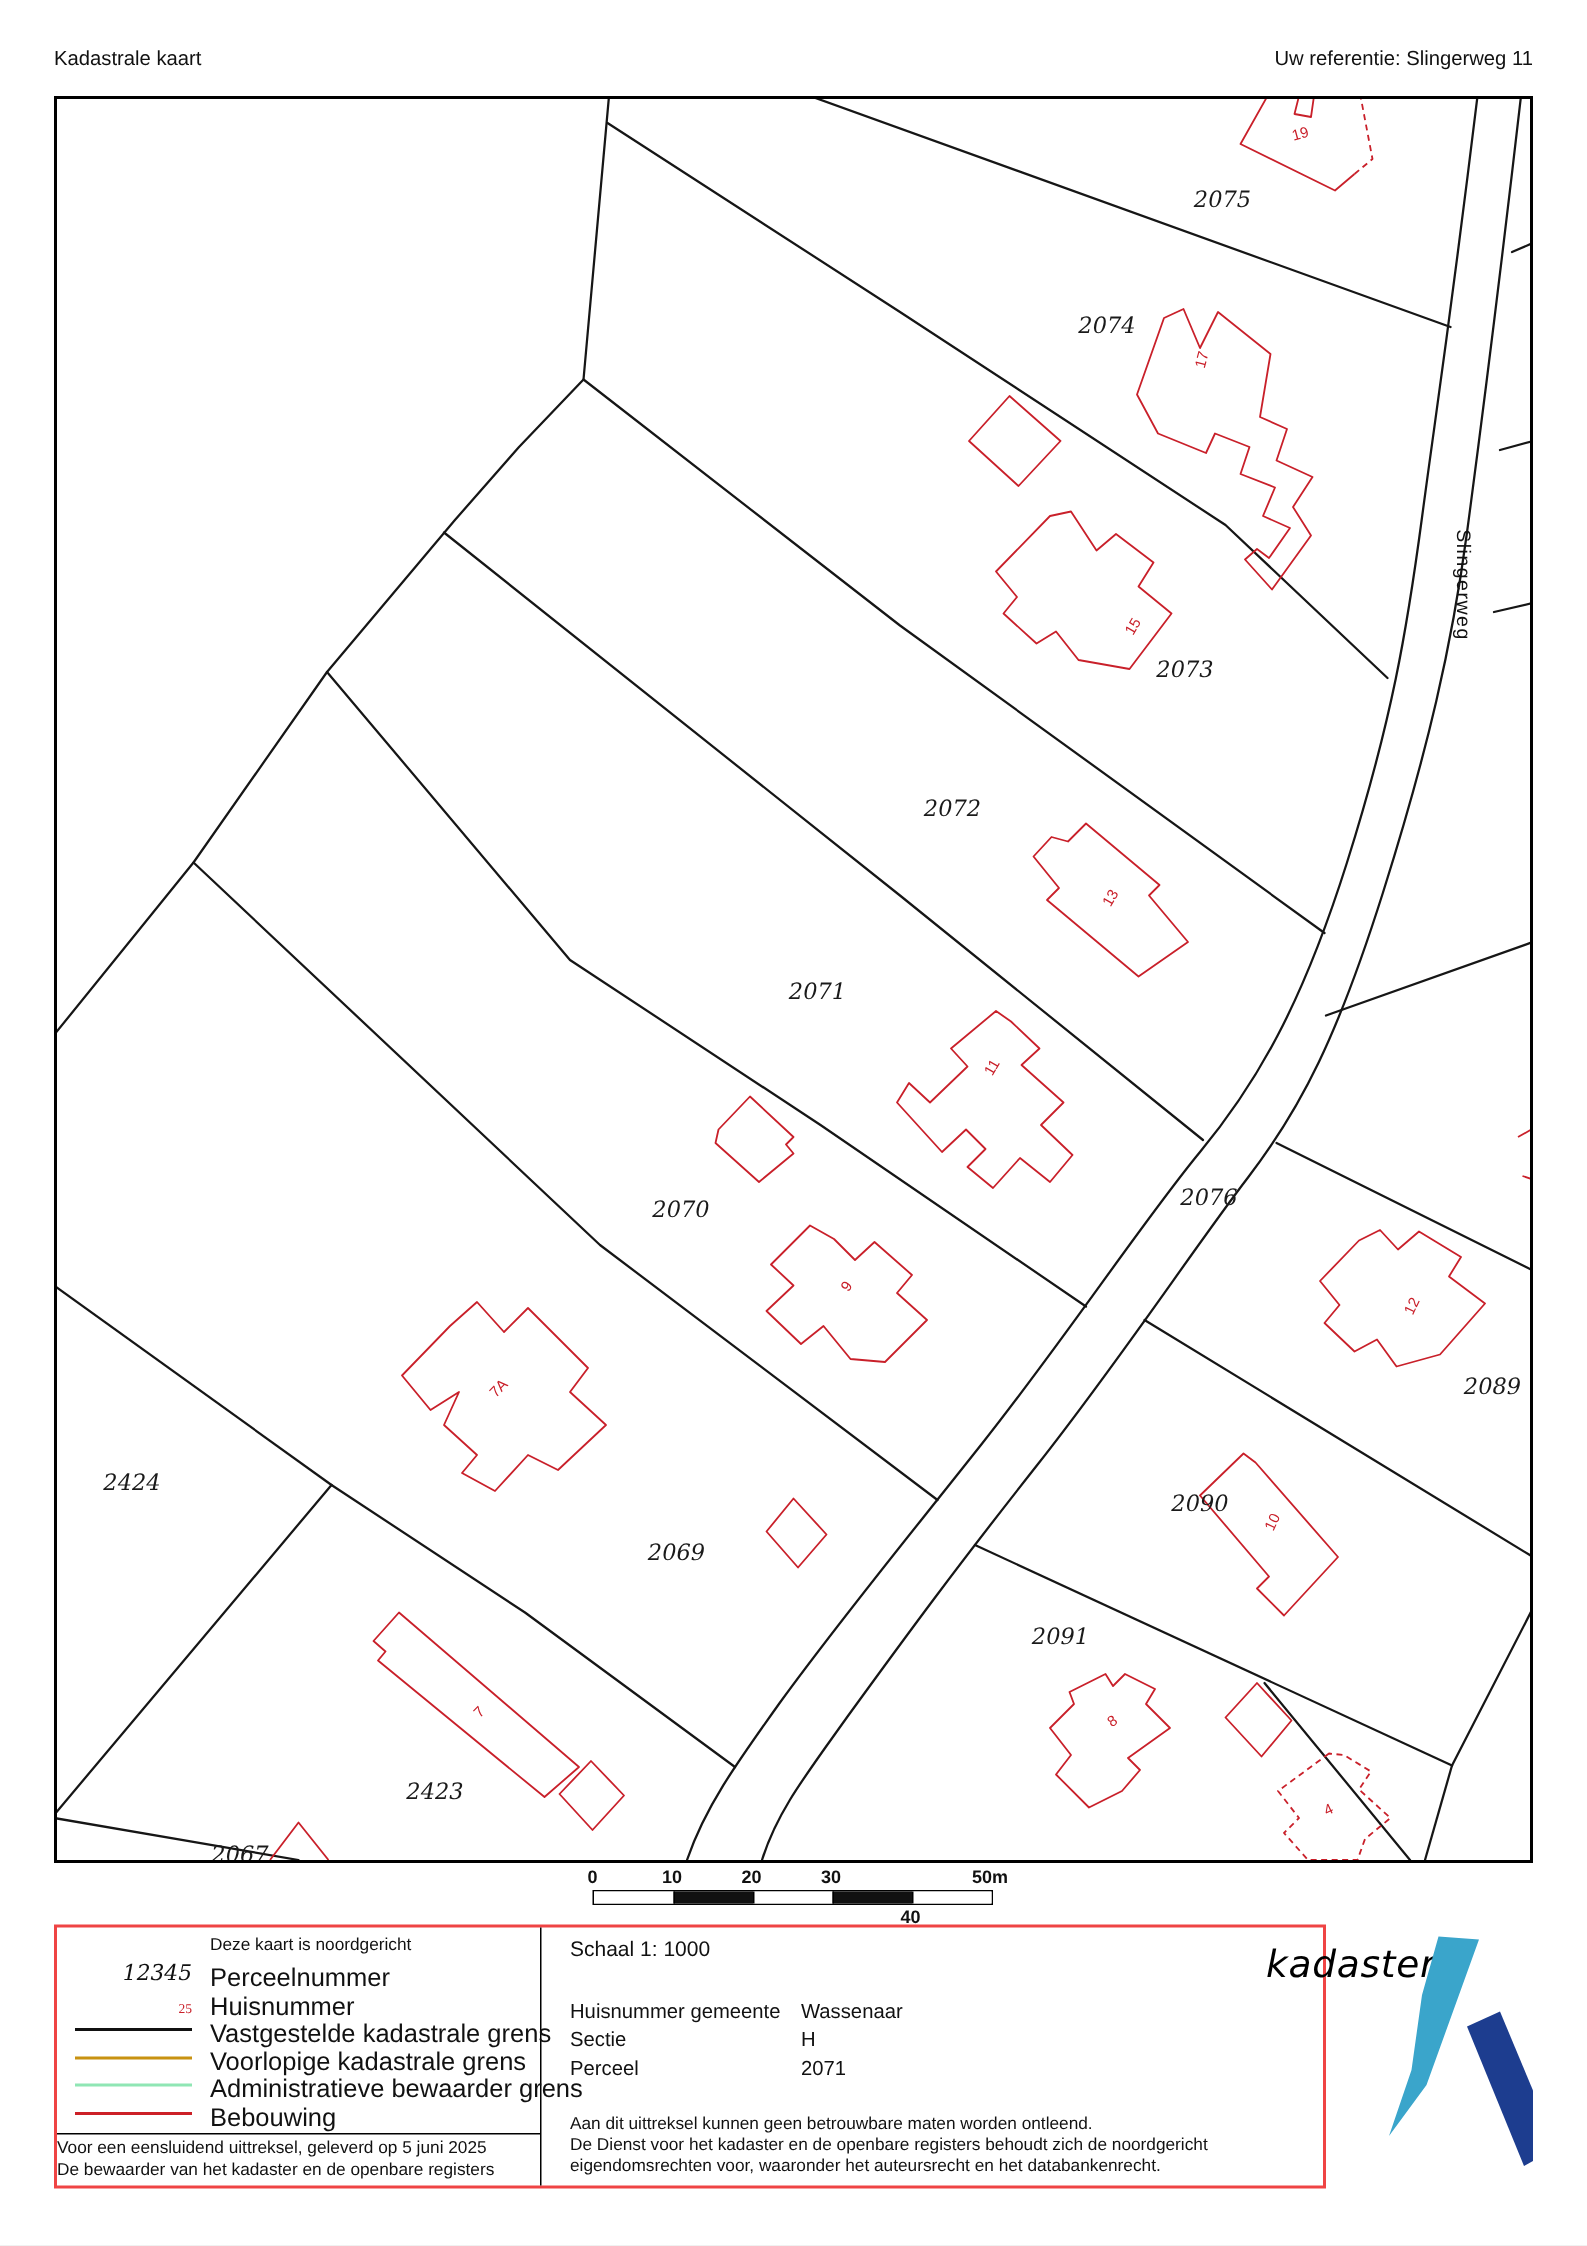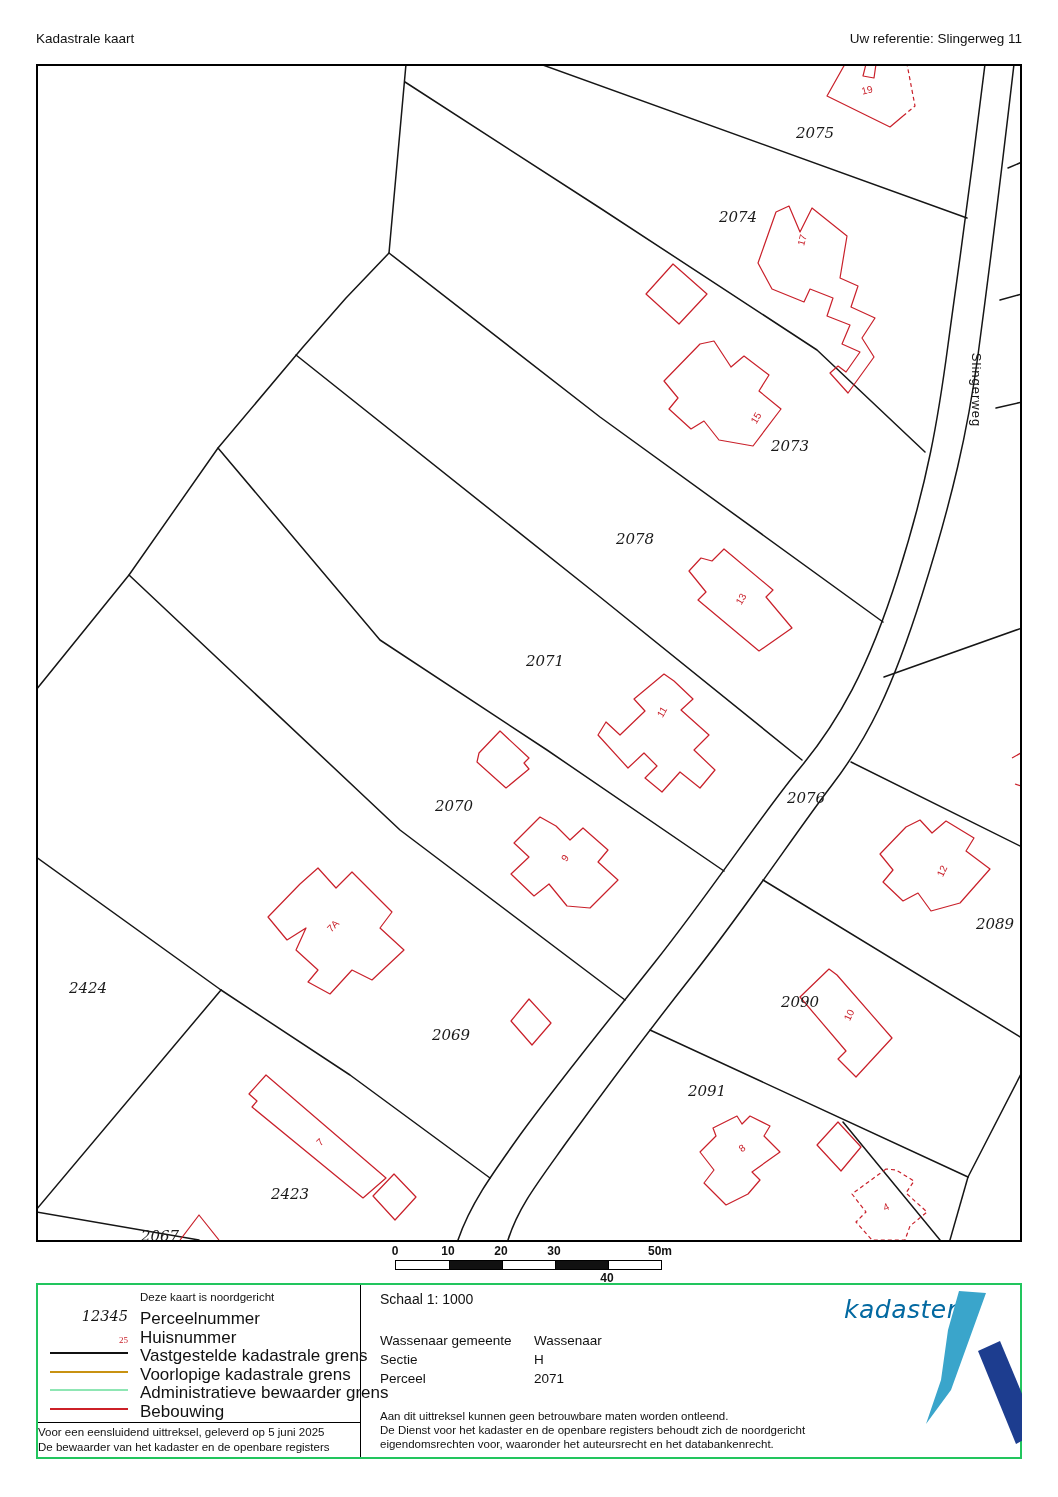--- a/index.html
+++ b/index.html
@@ -20,22 +20,22 @@
   .road-name{position:absolute;font-size:13px;color:#111;white-space:nowrap;
              transform:translate(-50%,-50%) rotate(90deg);letter-spacing:1px;}
 
   .scalebar{position:absolute;left:395px;top:1244px;width:266px;height:26px;font-weight:bold;}
   .scalebar .tick{position:absolute;top:0;font-size:12px;transform:translateX(-50%);}
   .scalebar .bar{position:absolute;left:0;top:16px;width:265px;height:8px;
                  border:1px solid #000;display:flex;}
   .scalebar .seg{height:100%;box-sizing:border-box;border-left:1px solid #000;}
   .scalebar .seg:first-child{border-left:none;}
 
-  .legend-box{position:absolute;left:36px;top:1283px;width:986px;height:176px;
-              border:2px solid #22c55e;box-sizing:border-box;}
+  .legend-box{position:absolute;left:36px;top:1283px;width:848px;height:176px;
+              border:2px solid #ef4444;box-sizing:border-box;}
   .legend-divider-v{position:absolute;left:322px;top:0;width:1px;height:100%;background:#000;}
   .legend-divider-h{position:absolute;left:0;top:137px;width:322px;height:1px;background:#000;}
   .legend-note{position:absolute;left:102px;top:6px;font-size:11.5px;}
   .legend-rows{position:absolute;left:0;top:22px;width:322px;}
   .legend-row{position:absolute;left:0;width:322px;height:18px;}
   .legend-sym{position:absolute;left:12px;width:78px;height:18px;text-align:right;}
   .legend-sym .sym-parcel{font-family:"DejaVu Serif","Liberation Serif",serif;
                           font-style:italic;font-size:14.5px;color:#111;}
   .legend-sym .sym-house{font-size:9px;color:#c9202a;position:relative;top:3px;font-family:Liberation Serif, serif;}
   .legend-sym .sym-line{position:absolute;left:0;top:8px;width:78px;height:2px;}
@@ -112,21 +112,21 @@
         <polygon points="737,1116 713,1128 716,1136 700,1152 714,1170 704,1183 726,1205 748,1194 760,1180 752,1172 780,1152 764,1136 770,1126 750,1116 742,1124"></polygon>
         <polygon points="838,1122 817,1145 841,1171 861,1147"></polygon>
         <polygon stroke-dasharray="4 3" points="886,1169 852,1194 866,1212 856,1222 872,1240 905,1240 910,1226 927,1212 906,1193 914,1181 896,1170"></polygon>
         <polyline points="1012,758 1021,753 1021,786 1015,784"></polyline>
       </g>
     </svg>
     <div id="map-labels">
         <span class="parcel-num" style="left: 777px; top: 67px;">2075</span>
         <span class="parcel-num" style="left: 700px; top: 151px;">2074</span>
         <span class="parcel-num" style="left: 752px; top: 380px;">2073</span>
-        <span class="parcel-num" style="left: 597px; top: 473px;">2078</span>
+        <span class="parcel-num" style="left: 597px; top: 473px;">2072</span>
         <span class="parcel-num" style="left: 507px; top: 595px;">2071</span>
         <span class="parcel-num" style="left: 416px; top: 740px;">2070</span>
         <span class="parcel-num" style="left: 768px; top: 732px;">2076</span>
         <span class="parcel-num" style="left: 957px; top: 858px;">2089</span>
         <span class="parcel-num" style="left: 762px; top: 936px;">2090</span>
         <span class="parcel-num" style="left: 669px; top: 1025px;">2091</span>
         <span class="parcel-num" style="left: 50px; top: 922px;">2424</span>
         <span class="parcel-num" style="left: 413px; top: 969px;">2069</span>
         <span class="parcel-num" style="left: 252px; top: 1128px;">2423</span>
         <span class="parcel-num" style="left: 122px; top: 1170px;">2067</span>
@@ -201,31 +201,31 @@
           </span>
           <span class="legend-label">Bebouwing</span>
         </div>
       </div>
     <div class="legend-foot" style="top:141px">Voor een eensluidend uittreksel, geleverd op 5 juni 2025</div>
     <div class="legend-foot" style="top:156px">De bewaarder van het kadaster en de openbare registers</div>
 
     <div class="details">
       <div class="schaal">Schaal 1: 1000</div>
       <div id="detail-rows">
-          <div class="detail-row" style="top: 48px;"><span>Wassenaar gemeente</span><span class="val">Wassenaar</span></div>
+          <div class="detail-row" style="top: 48px;"><span>Huisnummer gemeente</span><span class="val">Wassenaar</span></div>
           <div class="detail-row" style="top: 67px;"><span>Sectie</span><span class="val">H</span></div>
           <div class="detail-row" style="top: 86px;"><span>Perceel</span><span class="val">2071</span></div>
         </div>
       <div id="disclaimer-lines">
           <div class="disclaimer-line" style="top: 125px;">Aan dit uittreksel kunnen geen betrouwbare maten worden ontleend.</div>
           <div class="disclaimer-line" style="top: 139px;">De Dienst voor het kadaster en de openbare registers behoudt zich de noordgericht</div>
           <div class="disclaimer-line" style="top: 153px;">eigendomsrechten voor, waaronder het auteursrecht en het databankenrecht.</div>
         </div>
     </div>
 
-    <div class="logo-text" style="color: #0369a1;">kadaster</div>
+    <div class="logo-text" style="color: #000000;">kadaster</div>
     <svg class="logo-mark" width="140" height="172" viewBox="0 0 140 172">
       <polygon id="logo-nib" points="77,6 104,8 69,105 44,139 59,95 66,45" fill="#3aa5cb"></polygon>
       <polygon id="logo-bar" points="96,66 118,56 156,147 134,159" fill="#1d3d8f"></polygon>
     </svg>
   </div>
 
 </div>
 
 </body></html>

